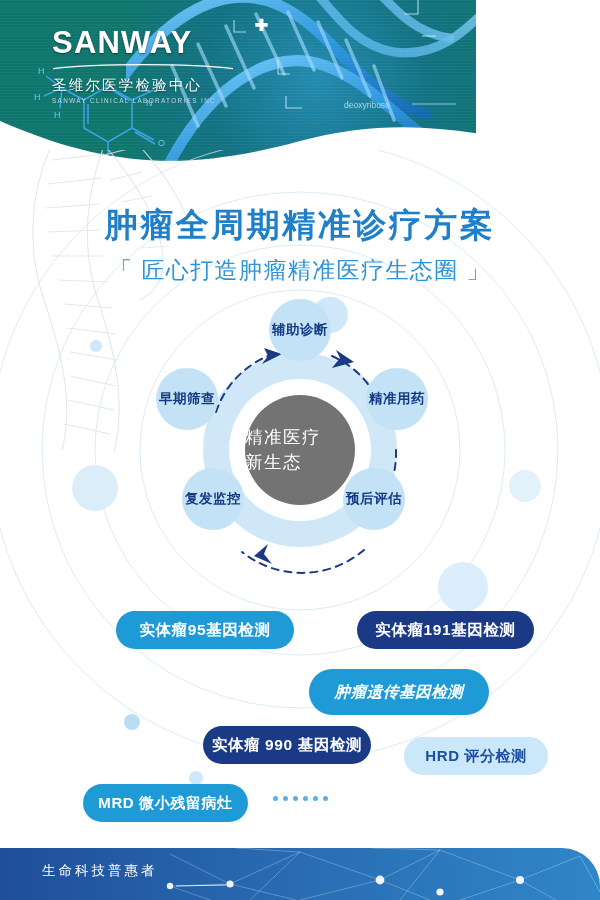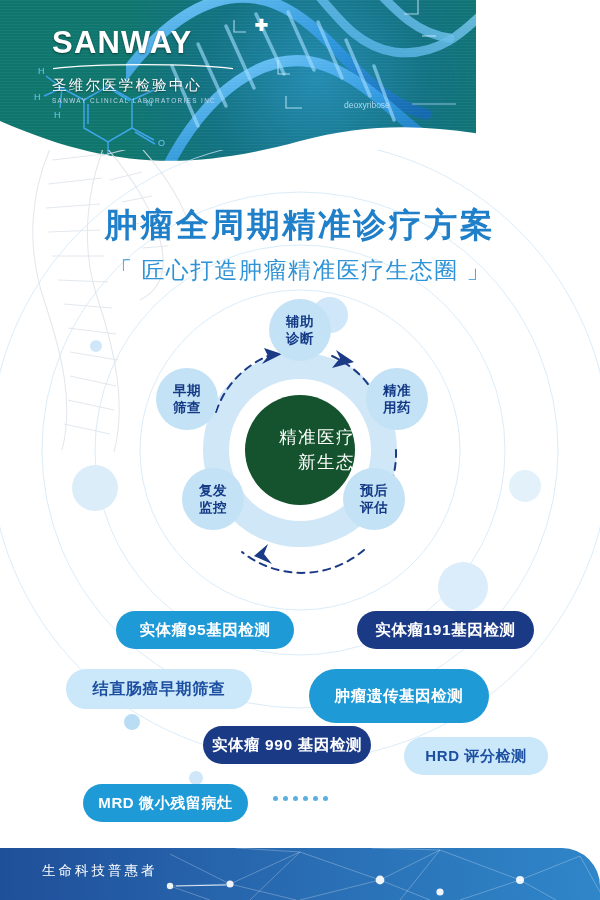--- a/index.html
+++ b/index.html
@@ -77,29 +77,29 @@
   .ring-band {
     position:absolute; left:53px; top:53px; width:194px; height:194px;
     border-radius:50%; background:#cfe7f7;
   }
   .ring-hole {
     position:absolute; left:79px; top:79px; width:142px; height:142px;
     border-radius:50%; background:#ffffff;
   }
   .core {
     position:absolute; left:95px; top:95px; width:110px; height:110px;
-    border-radius:50%; background:#14532d;
-    display:flex; flex-direction:column; align-items:flex-end; justify-content:center;
+    border-radius:50%; background:#737373;
+    display:flex; flex-direction:column; align-items:flex-start; justify-content:center;
     color:#fff;
   }
   .core-line { font-size:17.5px; font-weight:500; letter-spacing:1.5px; line-height:1.45; }
   .node {
     position:absolute; width:62px; height:62px; border-radius:50%;
     background:#c4e2f6; color:#143a85;
-    display:flex; flex-direction:column; align-items:center; justify-content:center;
+    display:flex; flex-direction:row; align-items:center; justify-content:center;
     font-size:13.5px; font-weight:600; line-height:1.28; letter-spacing:.5px;
   }
   .node.n-top   { left:119px; top:-1px; }
   .node.n-right { left:216px; top:68px; }
   .node.n-br    { left:193px; top:168px; }
   .node.n-bl    { left:32px;  top:168px; }
   .node.n-left  { left:6px;   top:68px; }
 
   
   .pill {
@@ -107,21 +107,21 @@
     border-radius:999px; font-weight:600; white-space:nowrap;
     letter-spacing:.6px;
   }
   .pill.blue  { background:#1e9ad6; color:#ffffff; }
   .pill.navy  { background:#1b3a86; color:#ffffff; }
   .pill.light { background:#cbe7fa; color:#1d4fa0; }
 
   .p1 { left:116px; top:611px; width:178px; height:38px; font-size:15.5px; }
   .p2 { left:357px; top:611px; width:177px; height:38px; font-size:15.5px; }
   .p3 { left:66px;  top:669px; width:186px; height:40px; font-size:16px; }
-  .p4 { left:309px; top:669px; width:180px; height:54px; font-size:15.5px; }
+  .p4 { left:309px; top:669px; width:180px; height:46px; font-size:15.5px;font-style:italic; }
   .p5 { left:203px; top:726px; width:168px; height:38px; font-size:15.5px; }
   .p6 { left:404px; top:737px; width:144px; height:38px; font-size:15px; }
   .p7 { left:83px;  top:784px; width:165px; height:38px; font-size:15px; }
 
   .dots {
     position:absolute; left:273px; top:796px;
     display:flex; gap:5px; align-items:center;
   }
   .dots i { width:5px; height:5px; border-radius:50%; background:#58b0e0; display:block; }
 
@@ -318,21 +318,20 @@
       <span>监控</span>
     </div>
     <div class="node n-left">
       <span>早期</span>
       <span>筛查</span>
     </div>
   </div>
 
   <div class="pill blue  p1">实体瘤95基因检测</div>
   <div class="pill navy  p2">实体瘤191基因检测</div>
-  <div class="pill light p3">结直肠癌早期筛查</div>
   <div class="pill blue  p4">肿瘤遗传基因检测</div>
   <div class="pill navy  p5">实体瘤 990 基因检测</div>
   <div class="pill light p6">HRD 评分检测</div>
   <div class="pill blue  p7">MRD 微小残留病灶</div>
 
   <div class="dots">
     <i></i>
       <i></i>
       <i></i>
       <i></i>

